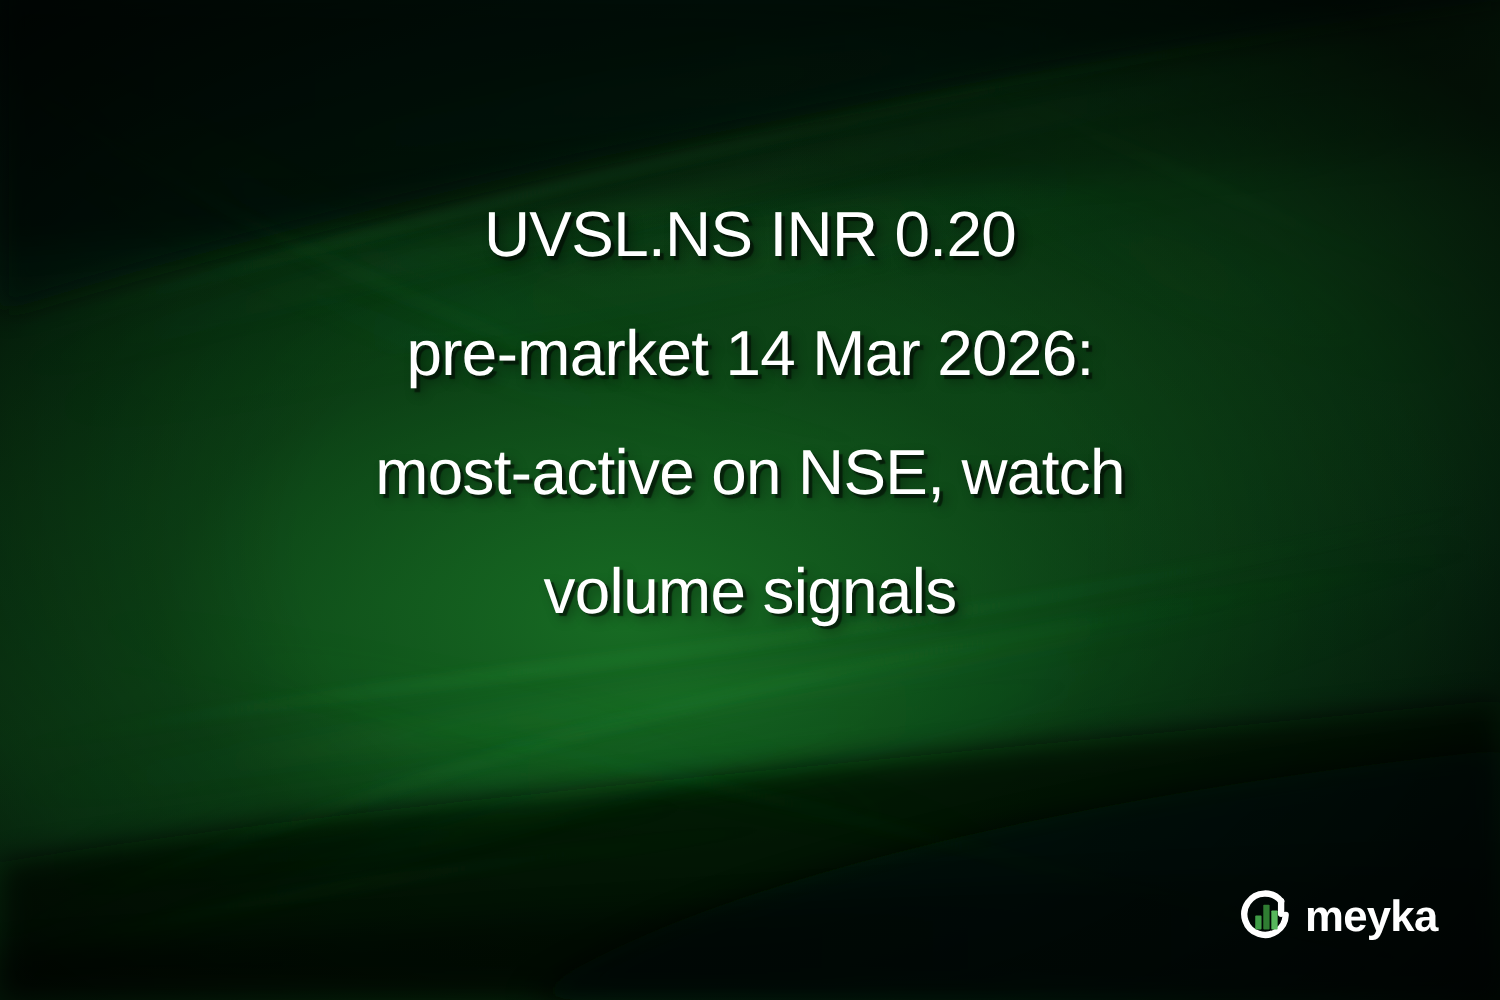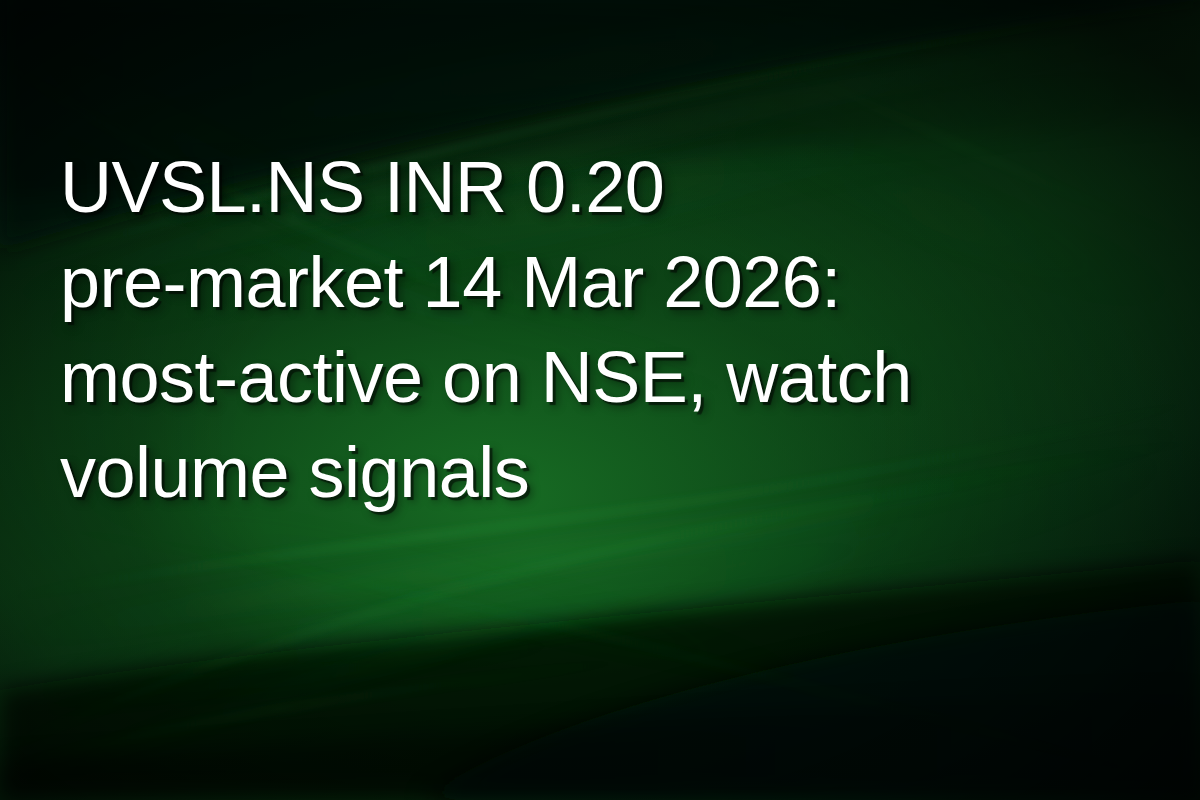--- a/index.html
+++ b/index.html
@@ -30,22 +30,23 @@
     background:radial-gradient(ellipse 820px 560px at 46% 55%, rgba(0,0,0,0) 38%, rgba(0,0,0,0.30) 72%, rgba(0,0,0,0.72) 100%);
     pointer-events:none;
   }
 
   
   .headline {
     position:absolute;
     left:0; right:0;
     top:140px;
     padding:0 60px;
+    text-align:center;
     color:#ffffff;
-    font-size:72px;
+    font-size:51px;
     line-height:95px;
     font-weight:400;
     letter-spacing:-0.5px;
     text-shadow:3px 3px 1px rgba(0,0,0,0.55), 5px 5px 9px rgba(0,0,0,0.40);
     white-space:pre-line;
   }
 
   
   .brand {
     position:absolute;
@@ -141,14 +142,27 @@
     </svg>
   </div>
 
   <div class="vignette"></div>
 
   <h1 class="headline">UVSL.NS INR 0.20
 pre-market 14 Mar 2026:
 most-active on NSE, watch
 volume signals</h1>
 
+  <div class="brand">
+    <svg class="brand-mark" viewBox="0 0 100 100" aria-hidden="true">
+
+      <path d="M78,26 A36,36 0 1 0 86,50" fill="none" stroke="#ffffff" stroke-width="11" stroke-linecap="round"></path>
+
+      <path d="M78,26 L78,48" fill="none" stroke="#ffffff" stroke-width="11" stroke-linecap="round"></path>
+
+      <rect x="33" y="51" width="11" height="24" rx="1.5" fill="#3f9c46"></rect>
+      <rect x="47" y="32" width="11" height="43" rx="1.5" fill="#2f7d32"></rect>
+      <rect x="61" y="42" width="11" height="33" rx="1.5" fill="#57b85c"></rect>
+    </svg>
+    <span class="brand-name">meyka</span>
+  </div>
 
 </div>
 
 </body></html>

